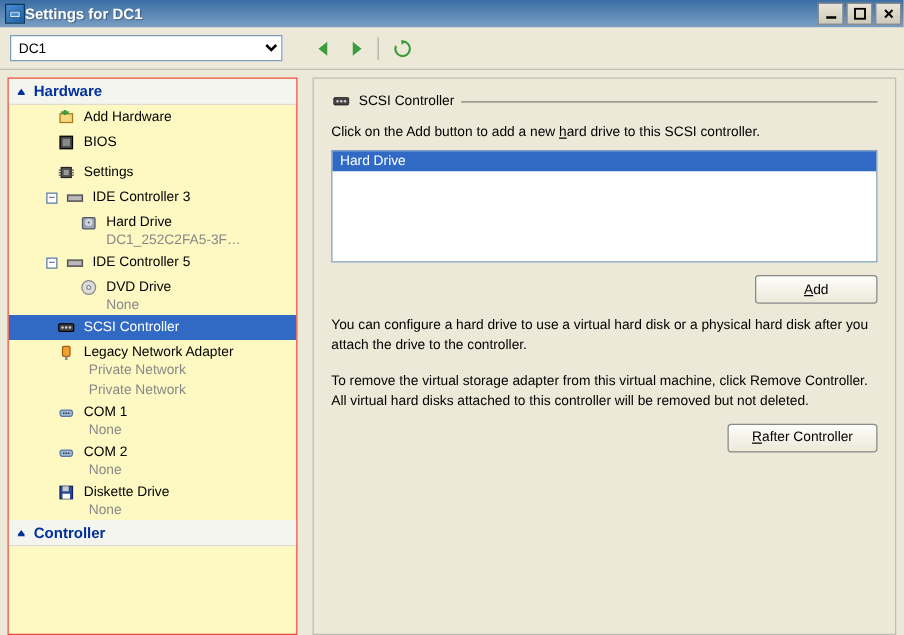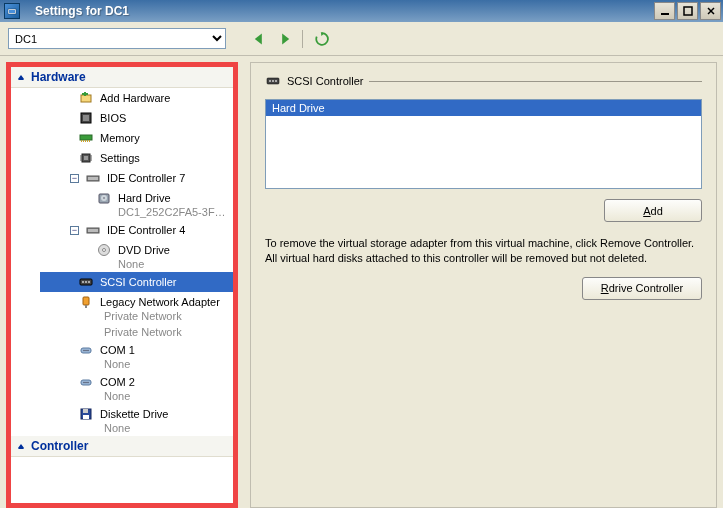--- a/index.html
+++ b/index.html
@@ -14,21 +14,21 @@
   }
   .titlebar {
     background: linear-gradient(to bottom, #3b6ea5, #7a9fc4);
     height: 22px;
     display: flex;
     align-items: center;
     justify-content: space-between;
     padding: 0 2px;
     color: #fff;
   }
-  .title-left { display:flex; align-items:center; gap:15px; padding-left:2px;}
+  .title-left { display:flex; align-items:center; gap:0; padding-left:2px;}
   .title-left .appicon {
     width:16px;height:16px; background:linear-gradient(135deg,#4a90d9,#1c5f9e); border:1px solid #0a3a63; display:flex;align-items:center;justify-content:center;
   }
   .appicon svg { width:10px;height:10px; }
   .title { font-weight: bold; font-size:12px; text-shadow:1px 1px 1px rgba(0,0,0,.3);}
   .winbtns { display:flex; gap:0;}
   .winbtn {
     width:21px; height:18px; background:linear-gradient(#e8e4d8,#cfc9b8);
     border:1px solid #888; display:flex;align-items:center;justify-content:center; font-size:10px; font-weight:bold; margin-left:2px; cursor:pointer;
   }
@@ -43,31 +43,31 @@
     padding:1px 2px;
   }
   .navbtns { display:flex; gap:8px; align-items:center;}
   .navbtn { width:18px;height:18px;display:flex;align-items:center;justify-content:center; cursor:pointer;}
   .navbtn svg { width:14px;height:14px;}
 
   .content {
     display:flex; height:calc(508px - 22px - 34px); padding:6px 6px 0 6px; background:#ece9d8;
   }
   .leftpane {
-    width:232px; height:100%; background:#ffffff; border:5px solid #ef4444; overflow-y:auto; overflow-x:hidden;
+    width:232px; height:100%; background:#fef9c3; border:1px solid #ef4444; overflow-y:auto; overflow-x:hidden;
     margin-right:12px;
   }
   .section-hdr {
     background:#f5f5f0; border-bottom:1px solid #e0ddcf;
     padding:3px 4px; font-weight:bold; color:#00309c; display:flex;align-items:center;gap:4px;
     font-size:12px;
   }
   .chev { width:12px;height:12px; display:inline-flex;align-items:center;justify-content:center;}
   .chev svg { width:10px;height:10px; }
-  .tree-item { padding:2px 4px 2px 20px; display:flex; flex-direction:column; cursor:pointer;margin-left:29px;}
+  .tree-item { padding:2px 4px 2px 20px; display:flex; flex-direction:column; cursor:pointer;}
   .tree-row { display:flex; align-items:center; gap:6px; min-height:16px;}
   .tree-row.indent1 { padding-left:18px;}
   .tree-row.indent2 { padding-left:36px;}
   .exp { width:9px;height:9px; border:1px solid #5b7a9b; background:#fff; display:flex;align-items:center;justify-content:center; font-size:9px; line-height:1; color:#337;}
   .ticon { width:16px;height:16px; display:inline-flex;align-items:center;justify-content:center; flex-shrink:0;}
   .ticon svg { width:14px;height:14px;}
   .tlabel { font-size:11px; }
   .tsub { font-size:11px; color:#888; padding-left:22px; white-space:nowrap; overflow:hidden; text-overflow:ellipsis; max-width:170px;}
   .tree-item.selected { background:#316ac5; color:#fff; }
   .tree-item.selected .tlabel { color:#fff; }
@@ -179,33 +179,20 @@
             <span class="ticon">
               <svg viewBox="0 0 14 14">
                 <rect x="2" y="2" width="10" height="10" fill="#444" stroke="#000"></rect>
                 <rect x="4" y="4" width="6" height="6" fill="#888"></rect>
               </svg>
             </span>
             <span class="tlabel">BIOS</span>
           </div>
         </div>
         <div class="tree-item">
-          <div class="tree-row indent1">
-            <span class="ticon">
-              <svg viewBox="0 0 14 14">
-                <rect x="1" y="4" width="12" height="5" fill="#3a9c3a" stroke="#2a6a2a"></rect>
-                <rect x="2" y="9" width="1" height="2" fill="#c9a030"></rect>
-                <rect x="4" y="9" width="1" height="2" fill="#c9a030"></rect>
-                <rect x="6" y="9" width="1" height="2" fill="#c9a030"></rect>
-                <rect x="8" y="9" width="1" height="2" fill="#c9a030"></rect>
-                <rect x="10" y="9" width="1" height="2" fill="#c9a030"></rect>
-              </svg>
-            </span>
-            <span class="tlabel">Memory</span>
-          </div>
         </div>
         <div class="tree-item">
           <div class="tree-row indent1">
             <span class="ticon">
               <svg viewBox="0 0 14 14">
                 <rect x="3" y="3" width="8" height="8" fill="#555" stroke="#222"></rect>
                 <rect x="5" y="5" width="4" height="4" fill="#999"></rect>
                 <line x1="1" y1="5" x2="3" y2="5" stroke="#555"></line>
                 <line x1="1" y1="7" x2="3" y2="7" stroke="#555"></line>
                 <line x1="1" y1="9" x2="3" y2="9" stroke="#555"></line>
@@ -220,21 +207,21 @@
         <div class="tree-item">
           <div class="tree-row">
             <span style="width: 4px;"></span>
             <span class="exp">−</span>
             <span class="ticon">
               <svg viewBox="0 0 14 14">
                 <rect x="1" y="5" width="12" height="5" fill="#888" stroke="#555"></rect>
                 <rect x="2" y="6" width="10" height="3" fill="#bbb"></rect>
               </svg>
             </span>
-            <span class="tlabel">IDE Controller 7</span>
+            <span class="tlabel">IDE Controller 3</span>
           </div>
         </div>
         <div class="tree-item">
           <div class="tree-row indent2">
             <span class="ticon">
               <svg viewBox="0 0 14 14">
                 <rect x="2" y="3" width="10" height="9" rx="1" fill="#9aa6b2" stroke="#556"></rect>
                 <circle cx="7" cy="7" r="3" fill="#cfd6dc"></circle>
                 <circle cx="7" cy="7" r="0.8" fill="#556"></circle>
               </svg>
@@ -246,21 +233,21 @@
         <div class="tree-item">
           <div class="tree-row">
             <span style="width: 4px;"></span>
             <span class="exp">−</span>
             <span class="ticon">
               <svg viewBox="0 0 14 14">
                 <rect x="1" y="5" width="12" height="5" fill="#888" stroke="#555"></rect>
                 <rect x="2" y="6" width="10" height="3" fill="#bbb"></rect>
               </svg>
             </span>
-            <span class="tlabel">IDE Controller 4</span>
+            <span class="tlabel">IDE Controller 5</span>
           </div>
         </div>
         <div class="tree-item">
           <div class="tree-row indent2">
             <span class="ticon">
               <svg viewBox="0 0 14 14">
                 <circle cx="7" cy="7" r="5.5" fill="#ddd" stroke="#888"></circle>
                 <circle cx="7" cy="7" r="1.5" fill="#fff" stroke="#888"></circle>
               </svg>
             </span>
@@ -364,28 +351,30 @@
             <rect x="1" y="4" width="12" height="6" rx="1" fill="#444" stroke="#000" stroke-width="0.5"></rect>
             <circle cx="4" cy="7" r="1" fill="#ccc"></circle>
             <circle cx="7" cy="7" r="1" fill="#ccc"></circle>
             <circle cx="10" cy="7" r="1" fill="#ccc"></circle>
           </svg>
       </span>
       <span>SCSI Controller</span>
       <span class="line"></span>
     </div>
 
+    <div class="para">Click on the Add button to add a new <span class="u">h</span>ard drive to this SCSI controller.</div>
 
     <div class="listbox">
       <div class="li-item li-selected">Hard Drive</div>
     </div>
 
     <div class="btnrow">
       <button class="winbutton"><span class="u">A</span><span id="addrest">dd</span></button>
     </div>
 
+    <div class="para">You can configure a hard drive to use a virtual hard disk or a physical hard disk after you attach the drive to the controller.</div>
     <div class="para" style="margin-top:14px">To remove the virtual storage adapter from this virtual machine, click Remove Controller. All virtual hard disks attached to this controller will be removed but not deleted.</div>
 
     <div class="btnrow">
-      <button class="winbutton" style="min-width:120px"><span class="u">R</span><span id="remrest">drive Controller</span></button>
+      <button class="winbutton" style="min-width:120px"><span class="u">R</span><span id="remrest">after Controller</span></button>
     </div>
   </div>
 </div>
 
 </body></html>

